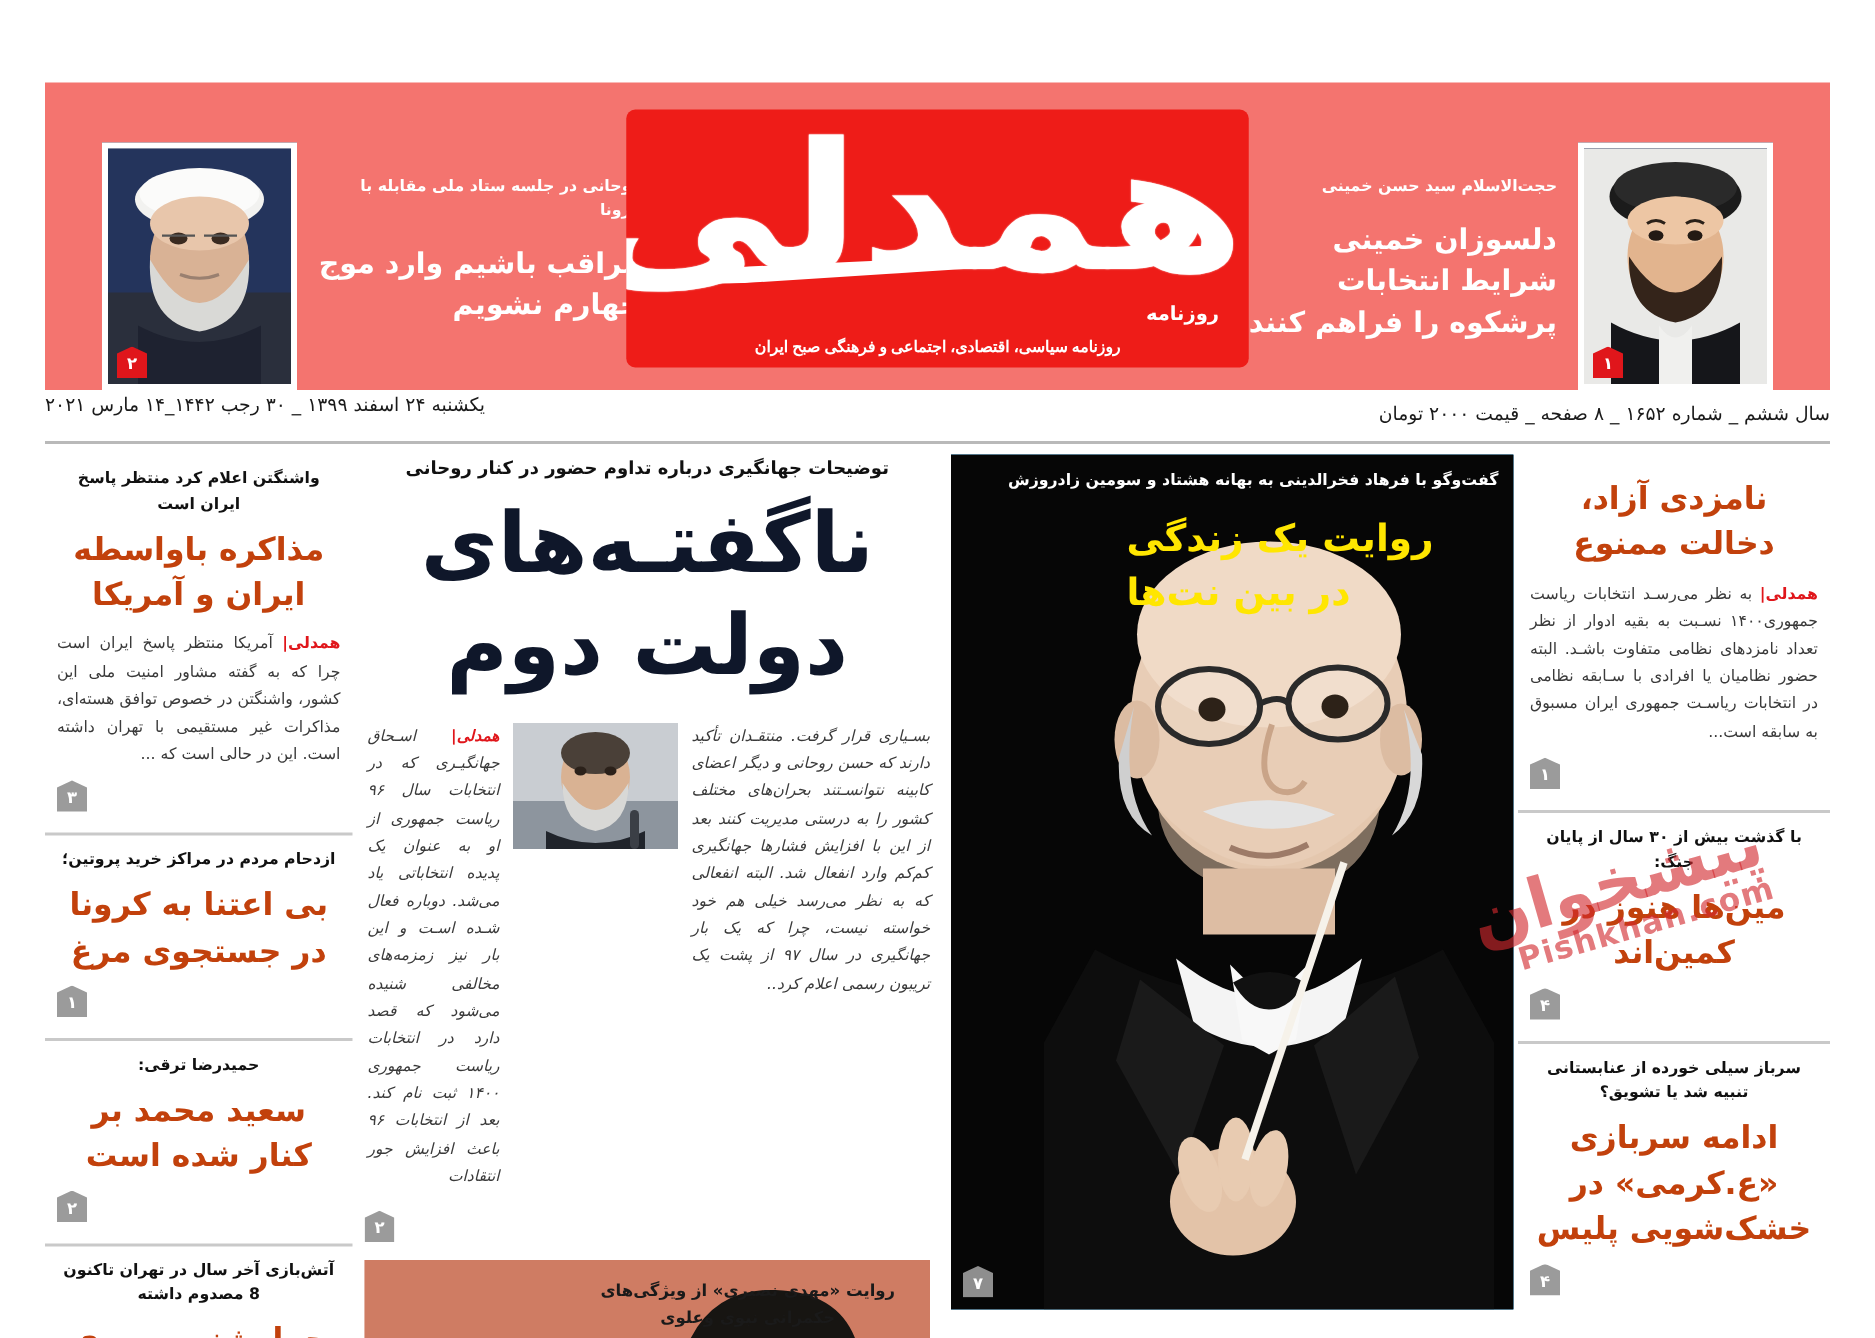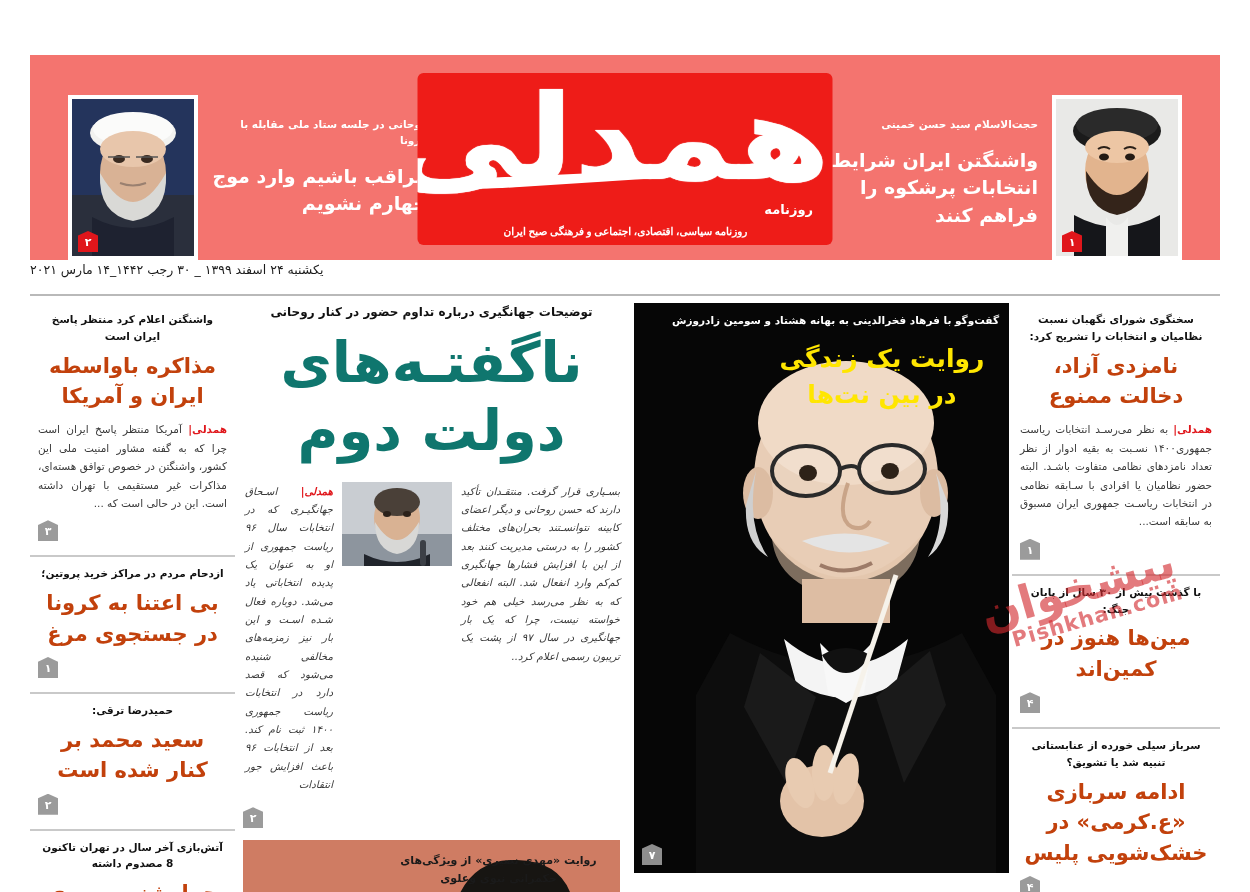--- a/index.html
+++ b/index.html
@@ -91,35 +91,35 @@
 
   .photo-card {
     position: relative; width: 375px; height: 570px; background: #0369a1; overflow: hidden;
   }
   .photo-card .pc-kicker {
     position: absolute; top: 10px; right: 10px; left: 10px;
     color: #ffffff; font-size: 10.5px; font-weight: 700; text-align: right; line-height: 1.5;
     z-index: 4;
   }
   .photo-card .pc-headline {
-    position: absolute; top: 38px; right: 12px; width: 230px;
-    color: #ffe600; font-size: 25px; font-weight: 800; line-height: 1.45; text-align: center;
+    position: absolute; top: 38px; right: 28px; width: 230px;
+    color: #ffe600; font-size: 25px; font-weight: 800; line-height: 1.45; text-align: left;
     z-index: 4;
   }
   .photo-card .pc-badge {
     position: absolute; left: 8px; bottom: 8px; z-index: 5;
     width: 20px; height: 21px; background: #8e8e8e; color: #fff;
     font-size: 11px; font-weight: 700; text-align: center; line-height: 23px;
     clip-path: polygon(0 22%, 50% 0, 100% 22%, 100% 100%, 0 100%);
   }
 
   .lead-story { width: 377px; position: relative; }
   .ls-kicker { font-size: 12px; font-weight: 700; text-align: center; color: #111; line-height:1.5; }
   .ls-headline {
-    font-size: 56px; font-weight: 900; line-height: 1.22; color: #0f766e;
+    font-size: 56px; font-weight: 900; line-height: 1.22; color: #0f172a;
     text-align: center; margin-top: 8px; letter-spacing: -1px;
   }
   .ls-body-wrap { margin-top: 16px; display: flex; gap: 9px; align-items: flex-start; }
   .ls-col { font-size: 10.3px; line-height: 1.78; color: #3a3a3a; text-align: justify; font-style: italic; }
   .ls-col.c1 { width: 159px; }
   .ls-col.c3 { width: 88px; }
   .ls-photo { width: 110px; height: 84px; background:#7b8894; overflow:hidden; position: relative; flex: 0 0 110px; }
   .ls-badge-row { margin-top: 6px; text-align: left; }
 
   .center-bottom {
@@ -171,21 +171,21 @@
 
     <div class="masthead-center">
       <div class="logo-script">همدلی</div>
       <div class="logo-swoosh"></div>
       <div class="logo-sub">روزنامه</div>
       <div class="logo-tagline">روزنامه سیاسی، اقتصادی، اجتماعی و فرهنگی صبح ایران</div>
     </div>
 
     <div class="mast-text right">
       <div class="mast-kicker">حجت‌الاسلام سید حسن خمینی</div>
-      <div class="mast-headline">واشنگتن ایران شرایط انتخابات پرشکوه را فراهم کنند</div>
+      <div class="mast-headline">دلسوزان خمینی شرایط انتخابات پرشکوه را فراهم کنند</div>
     </div>
 
     <div class="mast-photo right">
       <svg width="122" height="157" viewBox="0 0 122 157">
         <rect width="122" height="157" fill="#e9e9e7"></rect>
         <ellipse cx="61" cy="32" rx="44" ry="22" fill="#1b1b1b"></ellipse>
         <ellipse cx="61" cy="26" rx="41" ry="17" fill="#2a2a2a"></ellipse>
         <ellipse cx="61" cy="72" rx="32" ry="40" fill="#e2b48e"></ellipse>
         <ellipse cx="61" cy="48" rx="32" ry="16" fill="#edc6a4"></ellipse>
         <path d="M30 72 q31 48 62 0 q1 38 -31 44 q-32 -6 -31 -44z" fill="#34241a"></path>
@@ -193,20 +193,21 @@
         <ellipse cx="74" cy="58" rx="5" ry="3.5" fill="#231a14"></ellipse>
         <path d="M42 50 q6 -4 12 0 M68 50 q6 -4 12 0" stroke="#2a2018" stroke-width="2" fill="none"></path>
         <path d="M18 116 q43 24 86 0 v41 h-86z" fill="#15161a"></path>
         <path d="M50 118 q11 16 22 0 v39 h-22z" fill="#f0f0ee"></path>
       </svg>
       <div class="pagebadge" style="position:absolute; left:6px; bottom:4px; margin:0; background:#e0161b;">۱</div>
     </div>
   </div>
 
   <div class="datebar">
+    <div class="left">سال ششم _ شماره ۱۶۵۲ _ ۸ صفحه _ قیمت ۲۰۰۰ تومان</div>
     <div class="right">یکشنبه ۲۴ اسفند ۱۳۹۹ _ ۳۰ رجب ۱۴۴۲_۱۴ مارس ۲۰۲۱</div>
   </div>
 
   <div class="col-left">
 
     <div class="side-item">
       <div class="side-kicker">واشنگتن اعلام کرد منتظر پاسخ ایران است</div>
       <div class="side-headline">مذاکره باواسطه ایران و آمریکا</div>
       <div class="side-body"><span class="lead">همدلی|</span> <span>آمریکا منتظر پاسخ ایران است چرا که به گفته مشاور امنیت ملی این کشور، واشنگتن در خصوص توافق هسته‌ای، مذاکرات غیر مستقیمی با تهران داشته است. این در حالی است که ...</span></div>
       <div class="badge-wrap"><span class="pagebadge">۳</span></div>
@@ -332,21 +333,20 @@
           <div class="cb-kicker">روایت «مهدی نصیری» از ویژگی‌های حکمرانی نبوی وعلوی</div>
 
         </div>
       </div>
     </div>
   </div>
 
   <div class="col-right">
 
     <div class="side-item">
-      <div class="side-kicker">سخنگوی شورای نگهبان نسبت نظامیان و انتخابات را تشریح کرد:</div>
       <div class="side-headline">نامزدی آزاد، دخالت ممنوع</div>
       <div class="side-body"><span class="lead">همدلی|</span> <span>به نظر می‌رسـد انتخابات ریاست جمهوری۱۴۰۰ نسـبت به بقیه ادوار از نظر تعداد نامزدهای نظامی متفاوت باشـد. البته حضور نظامیان یا افرادی با سـابقه نظامی در انتخابات ریاسـت جمهوری ایران مسبوق به سابقه است...</span></div>
       <div class="badge-wrap"><span class="pagebadge">۱</span></div>
     </div>
 
     <div class="side-item">
       <div class="side-kicker">با گذشت بیش از ۳۰ سال از پایان جنگ:</div>
       <div class="side-headline">مین‌ها هنوز در کمین‌اند</div>
       <div class="badge-wrap"><span class="pagebadge">۴</span></div>
     </div>

